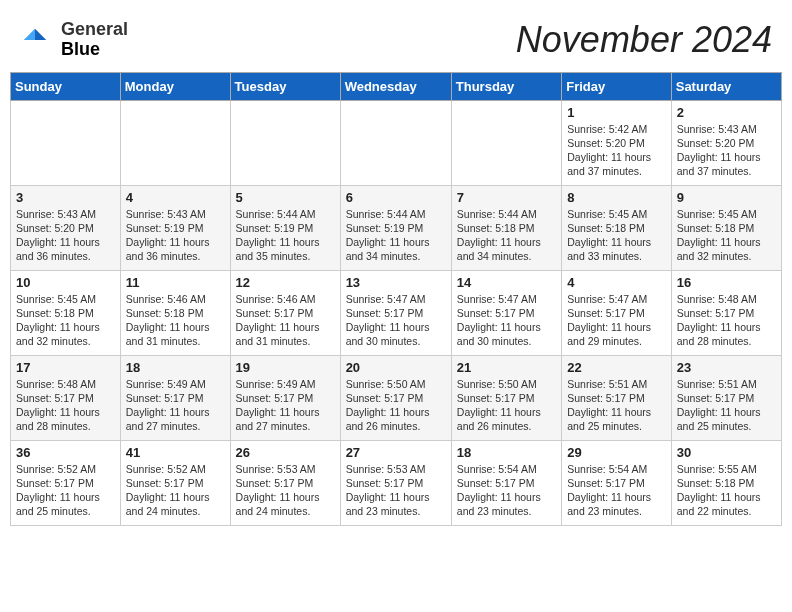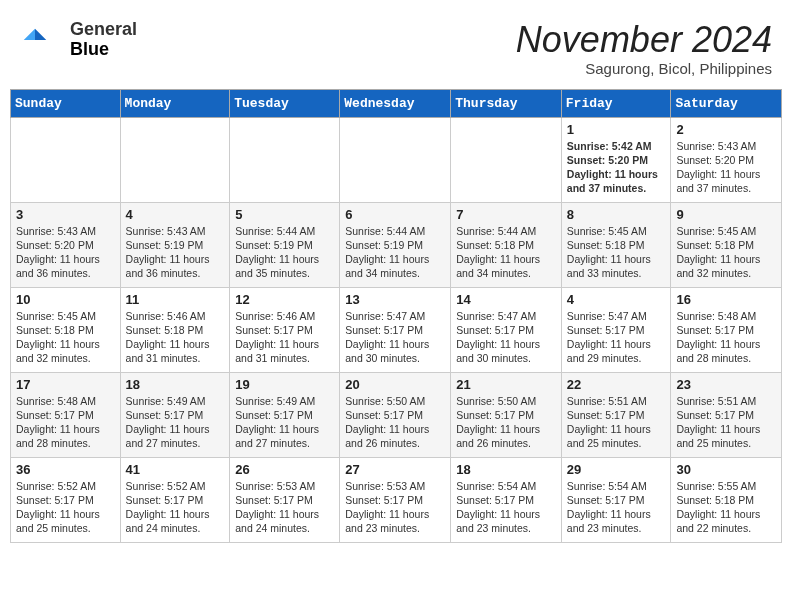--- a/index.html
+++ b/index.html
@@ -12,21 +12,21 @@
     }
     .header {
       display: flex;
       justify-content: space-between;
       align-items: flex-start;
       padding: 10px 10px 8px 10px;
     }
     .logo {
       display: flex;
       align-items: center;
-      gap: 20px;
+      gap: 11px;
     }
     .logo-text {
       font-size: 18px;
       font-weight: bold;
       line-height: 1.1;
     }
     .logo-text span.general { color: #333; }
     .logo-text span.blue { color: #000000; }
     .logo-icon {
       width: 30px;
@@ -52,21 +52,20 @@
       margin-top: 4px;
     }
     .calendar th {
       background: #1565c0;
       color: #fff;
       font-size: 13px;
       font-weight: bold;
       padding: 6px 4px;
       text-align: left;
       border: 1px solid #aaa;
-      font-family: Liberation Mono, monospace;
     }
     .calendar td {
       border: 1px solid #ccc;
       vertical-align: top;
       padding: 4px 5px;
       width: 113px;
       min-height: 85px;
       height: 85px;
       background: #fff;
     }
@@ -97,21 +96,20 @@
       <polygon points="20,5 35,20 20,20" fill="#1565c0"></polygon>
       <polygon points="20,5 20,20 5,20" fill="#42a5f5"></polygon>
     </svg>
     <div class="logo-text">
       <div><span class="general">General</span></div>
       <div><span class="blue">Blue</span></div>
     </div>
   </div>
   <div class="title-block">
     <div class="month-title">November 2024</div>
-    <div class="subtitle">Sagurong, Bicol, Philippines</div>
   </div>
 </div>
 
 <table class="calendar">
   <thead>
     <tr>
     <th>Sunday</th>
         <th>Monday</th>
         <th>Tuesday</th>
         <th>Wednesday</th>
@@ -122,21 +120,21 @@
   </thead>
   <tbody id="calendar-body">
   <tr>
         <td class="empty-cell"></td>
         <td class="empty-cell"></td>
         <td class="empty-cell"></td>
         <td class="empty-cell"></td>
         <td class="empty-cell"></td>
         <td>
           <div class="day-number">1</div>
-          <div class="day-info" style="white-space: pre-line; font-weight: bold;">Sunrise: 5:42 AM
+          <div class="day-info" style="white-space: pre-line;">Sunrise: 5:42 AM
 Sunset: 5:20 PM
 Daylight: 11 hours
 and 37 minutes.</div>
         </td>
         <td>
           <div class="day-number">2</div>
           <div class="day-info" style="white-space: pre-line;">Sunrise: 5:43 AM
 Sunset: 5:20 PM
 Daylight: 11 hours
 and 37 minutes.</div>

